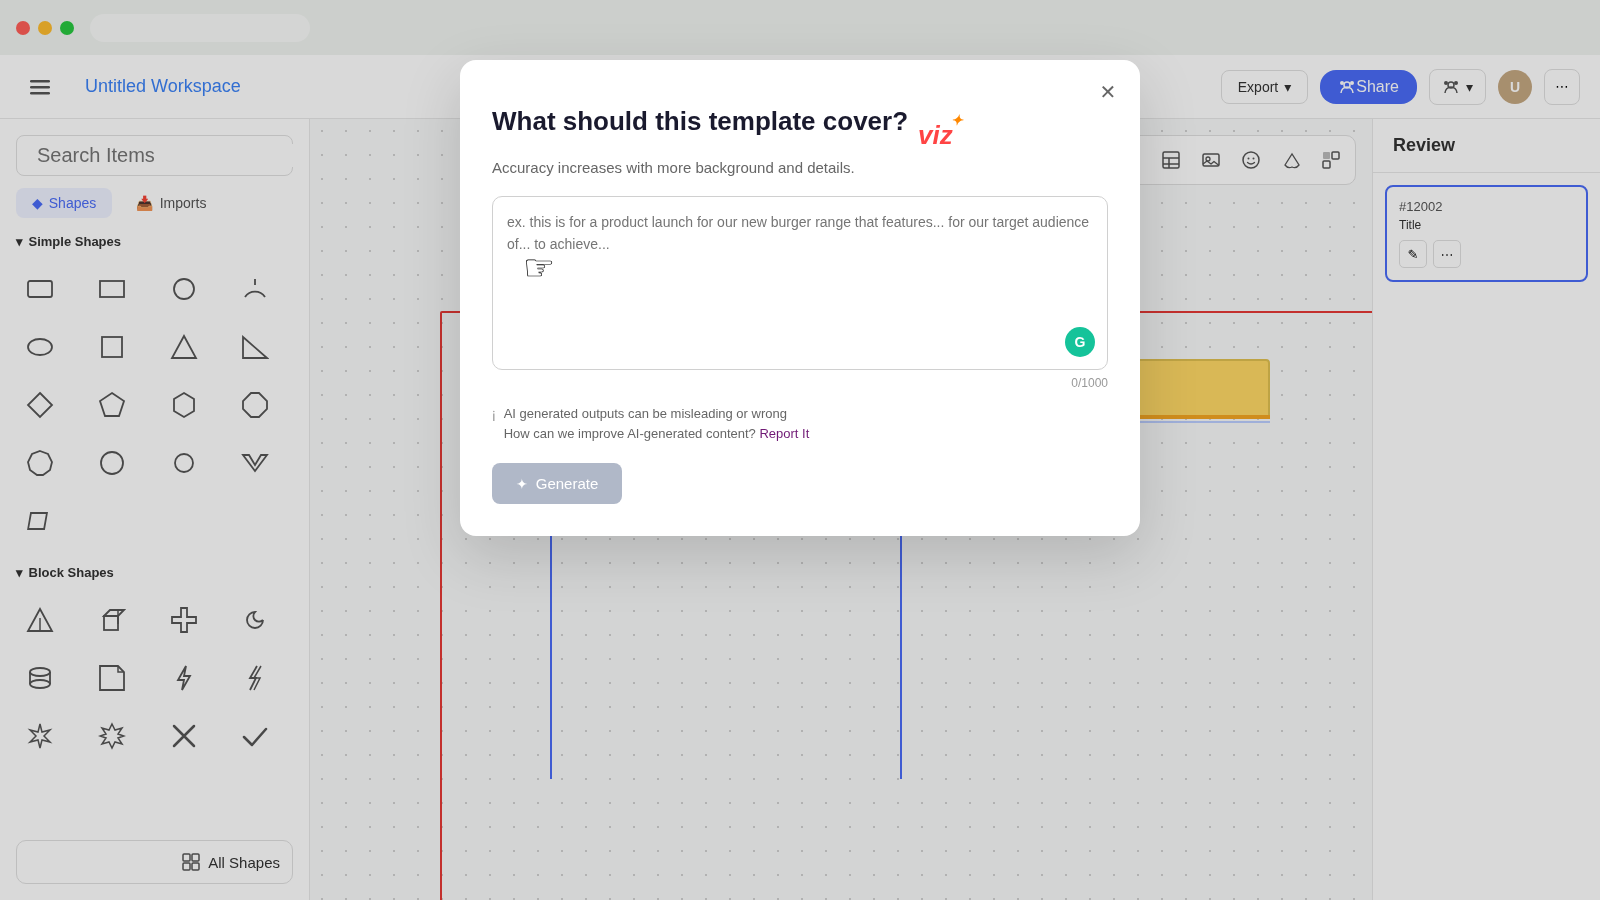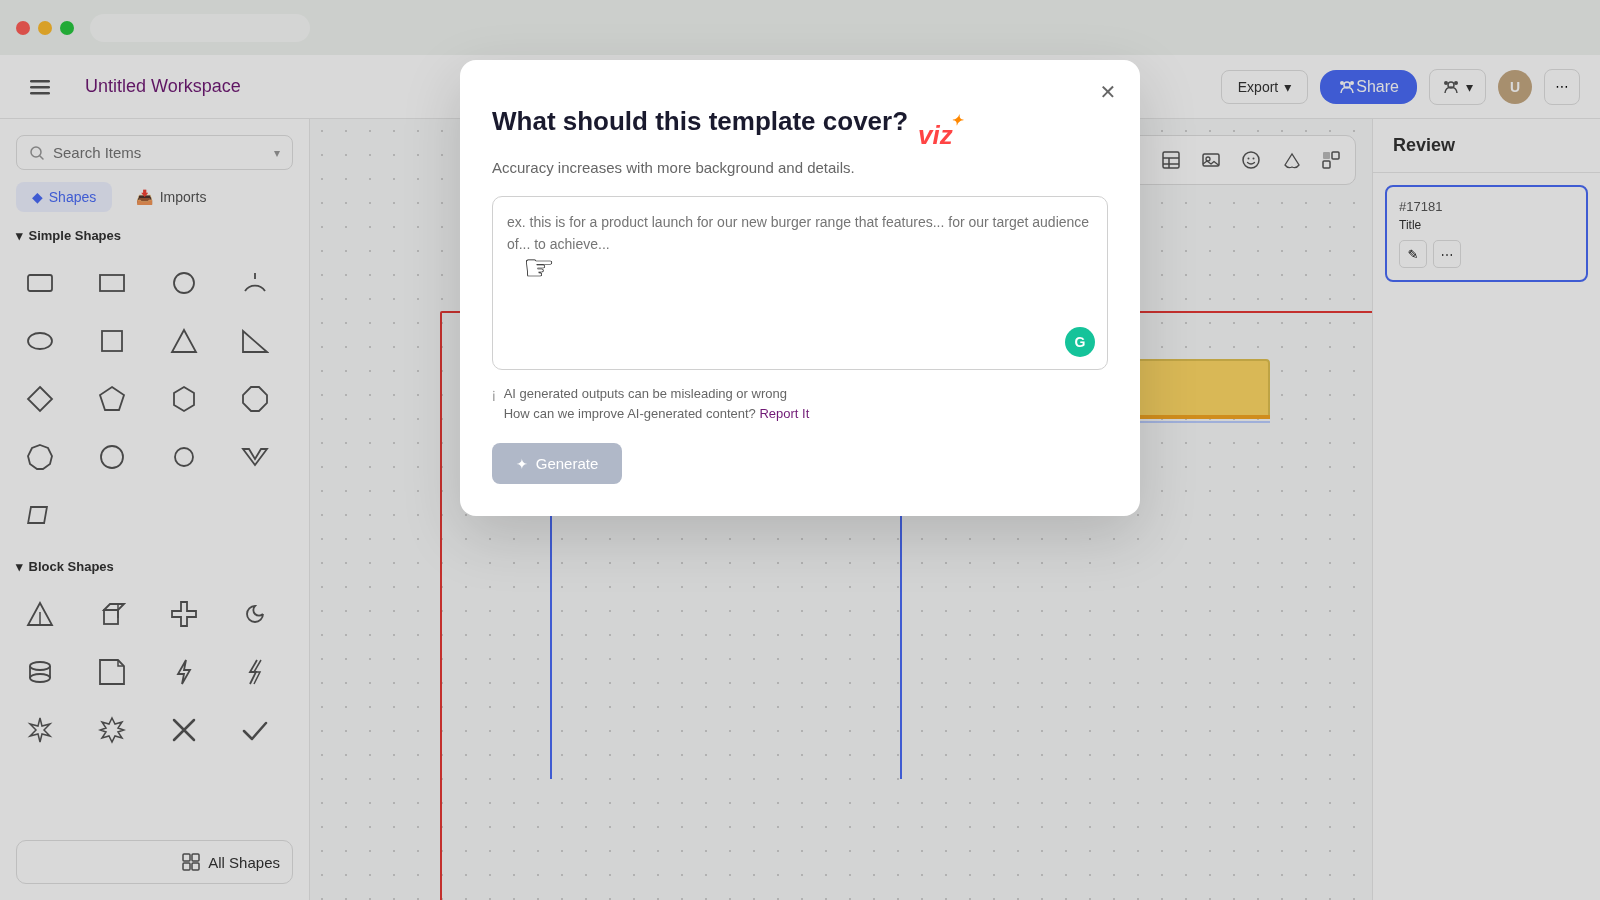--- a/index.html
+++ b/index.html
@@ -59,21 +59,21 @@
       width: 40px; height: 40px;
       border: none;
       background: transparent;
       cursor: pointer;
       display: flex; align-items: center; justify-content: center;
       border-radius: 6px;
     }
     .workspace-title {
       font-size: 18px;
       font-weight: 500;
-      color: #701a75;
+      color: #3b82f6;
       padding: 6px 12px;
       border-radius: 6px;
       border: 1px solid transparent;
       min-width: 200px;
     }
     .spacer { flex: 1; }
     .export-btn {
       display: flex; align-items: center; gap: 6px;
       padding: 8px 16px;
       border: 1px solid #e0e0e0;
@@ -144,21 +144,21 @@
       align-items: center;
       gap: 8px;
       border: 1px solid #e0e0e0;
       border-radius: 8px;
       padding: 8px 12px;
       background: white;
     }
     .search-input {
       border: none;
       outline: none;
-      font-size: 15px;
+      font-size: 20px;
       color: #15803d;
       flex: 1;
     }
     .tabs {
       display: flex;
       gap: 8px;
     }
     .tab {
       display: flex; align-items: center; gap: 6px;
       padding: 7px 16px;
@@ -754,21 +754,21 @@
         <div style="position:absolute;top:60px;left:350px;width:2px;height:360px;background:#4a6cf7;"></div>
         <div style="position:absolute;top:62px;left:2px;width:348px;height:2px;background:#bbceff;"></div>
         <div style="position:absolute;top:62px;left:352px;width:368px;height:2px;background:#bbceff;"></div>
         <div style="width:720px;height:4px;background:#f5a623;margin-top:0;position:absolute;top:56px;left:0;"></div>
       </div>
     </div>
 
     <div class="right-panel">
       <div class="right-panel-header">Review</div>
       <div class="review-card">
-        <div class="review-id">#17181</div>
+        <div class="review-id">#12002</div>
         <div class="review-title">Title</div>
         <div class="review-actions">
           <button class="review-action-btn">✎</button>
           <button class="review-action-btn">⋯</button>
         </div>
       </div>
     </div>
 
   </div>
 </div>
@@ -781,20 +781,21 @@
       <span class="viz-logo">
         <span>viz</span><span class="sparkle">✦</span>
       </span>
     </div>
     <div class="modal-subtitle">Accuracy increases with more background and details.</div>
     <div class="modal-textarea-wrapper">
       <textarea class="modal-textarea" placeholder="ex. this is for a product launch for our new burger range that features... for our target audience of... to achieve..." style=""></textarea>
       <div class="cursor-hand">☞</div>
       <button class="grammarly-btn">G</button>
     </div>
+    <div class="char-count">0/1000</div>
     <div class="modal-warning">
       <span class="warning-icon">ℹ</span>
       <div class="warning-text">
         <span>AI generated outputs can be misleading or wrong</span><br>
         <span>How can we improve AI-generated content?</span>
         <a href="#">Report It</a>
       </div>
     </div>
     <div class="modal-footer">
       <button class="generate-btn">

